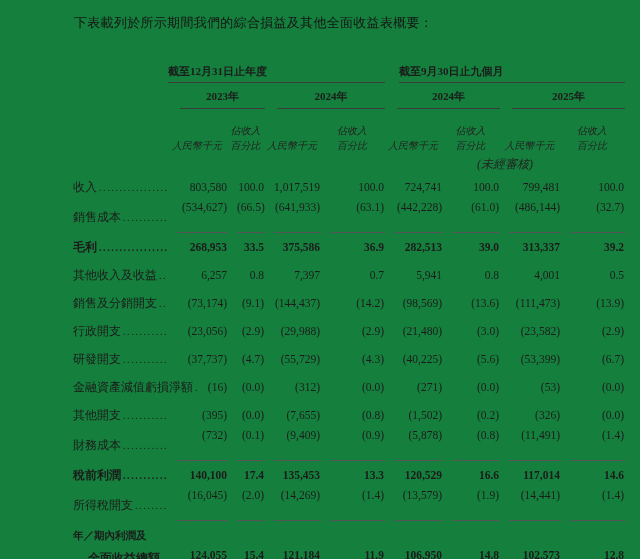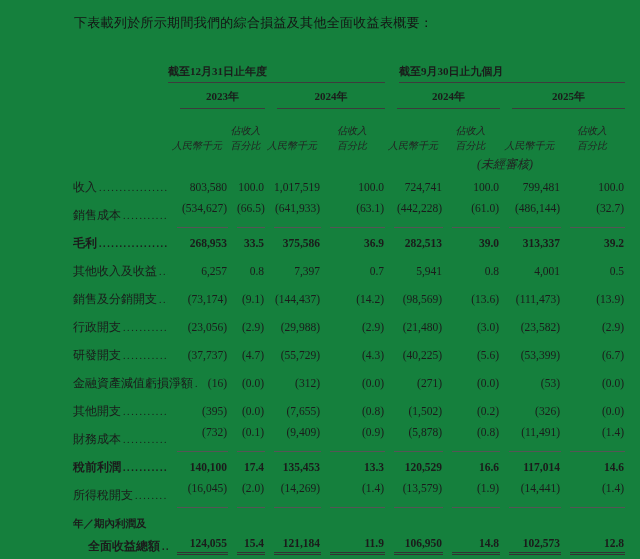--- a/index.html
+++ b/index.html
@@ -41,21 +41,21 @@
   tr.bold, tr.bold td, .bold { font-weight: bold; }
   .lblwrap { display: flex; align-items: baseline; }
   .lt { white-space: nowrap; font-size: 12px; }
   .dots {
     flex: 1 1 4px; min-width: 4px; overflow: hidden; white-space: nowrap;
     font-size: 10px; letter-spacing: 1.6px; padding-left: 2px; color: #1b1b1b;
   }
   .dots::after { content: "......................................."; }
   td.lbl.indent .lblwrap { padding-left: 15px; }
   .v { text-align: right; padding-right: 1px; }
-  .v.u  { border-bottom: 1px solid #555; padding-bottom: 13px; margin-left: 9px; }
+  .v.u  { border-bottom: 1px solid #555; padding-bottom: 19px; margin-left: 9px; }
   .v.uu { border-bottom: 3px double #333; padding-bottom: 3px; margin-left: 9px; }
 </style>
 </head>
 <body>
 
 <div class="page">
 
   <p class="title">下表載列於所示期間我們的綜合損益及其他全面收益表概要：</p>
 
   <table class="fin">

